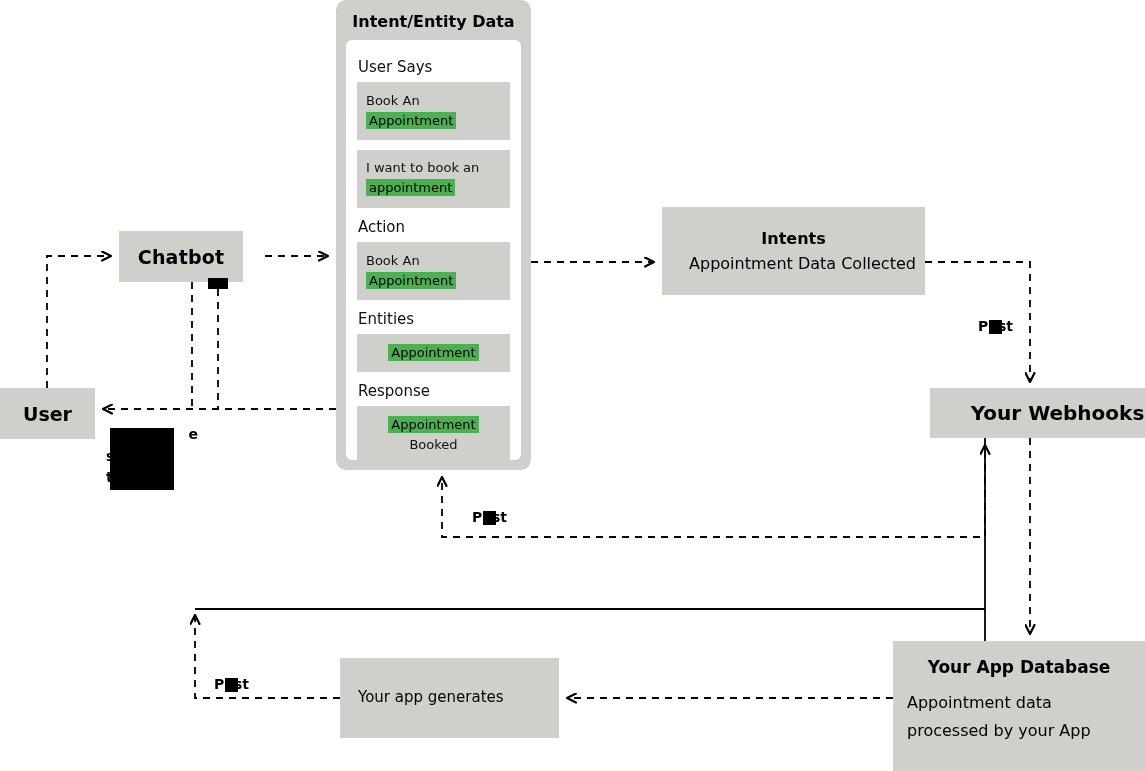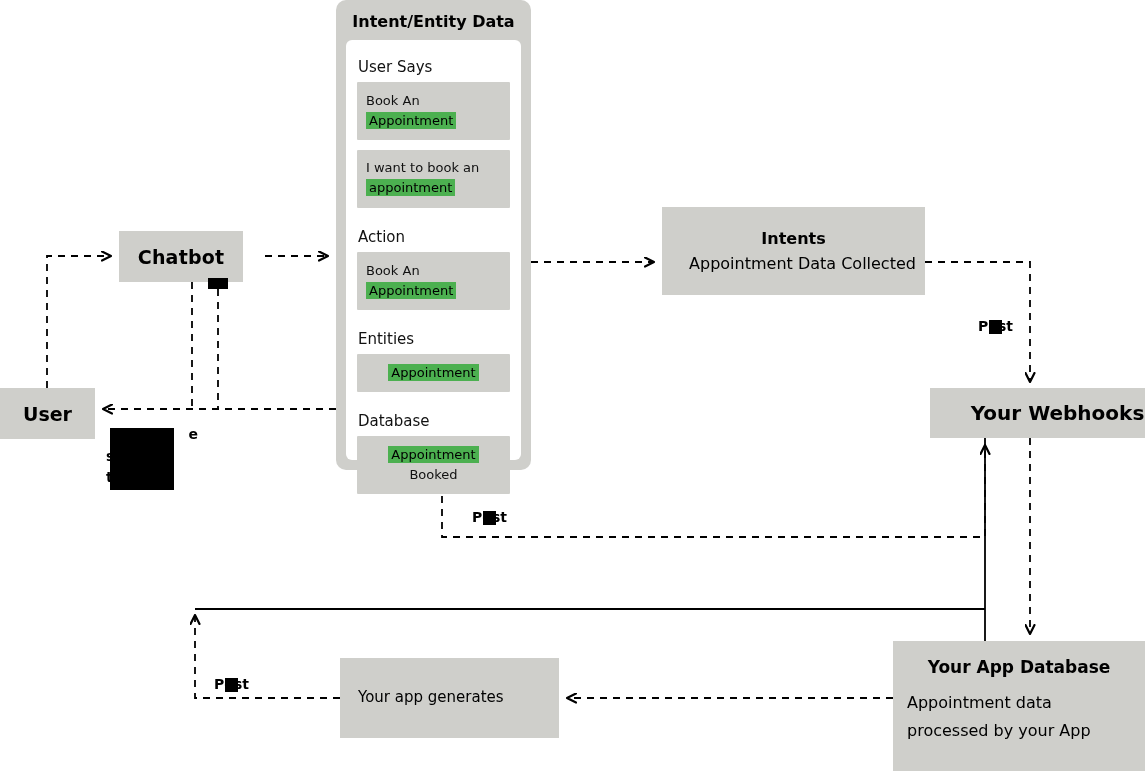--- a/index.html
+++ b/index.html
@@ -108,21 +108,21 @@
     background: #ffffff;
     border-radius: 6px;
     padding: 18px 11px 0 11px;
     box-sizing: border-box;
   }
   .sect-label {
     font-size: 15px;
     color: #111;
     margin: 0 0 6px 1px;
   }
-  .sect-label.tight { margin-top: 20px; }
+  .sect-label.tight { margin-top: 10px; }
   .chip {
     background: #cfcfcb;
     border-radius: 1px;
     font-size: 13px;
     color: #111;
     padding: 9px 9px;
     box-sizing: border-box;
     margin-bottom: 10px;
     line-height: 1.55;
   }
@@ -249,21 +249,21 @@
       <div class="sect-label tight">Action</div>
       <div class="chip">
         <span>Book An </span><span class="hl">Appointment</span>
       </div>
 
       <div class="sect-label tight">Entities</div>
       <div class="chip center">
         <span class="hl">Appointment</span>
       </div>
 
-      <div class="sect-label tight">Database</div>
+      <div class="sect-label tight">Response</div>
       <div class="chip center">
         <span class="hl">Appointment</span><span> Booked</span>
       </div>
 
     </div>
   </div>
 
   <div class="post-label" style="left:978px; top:318px;">
     <span>Post</span>
     <span class="mask" style="position:absolute; left:11px; top:2px; height:14px;"></span>

